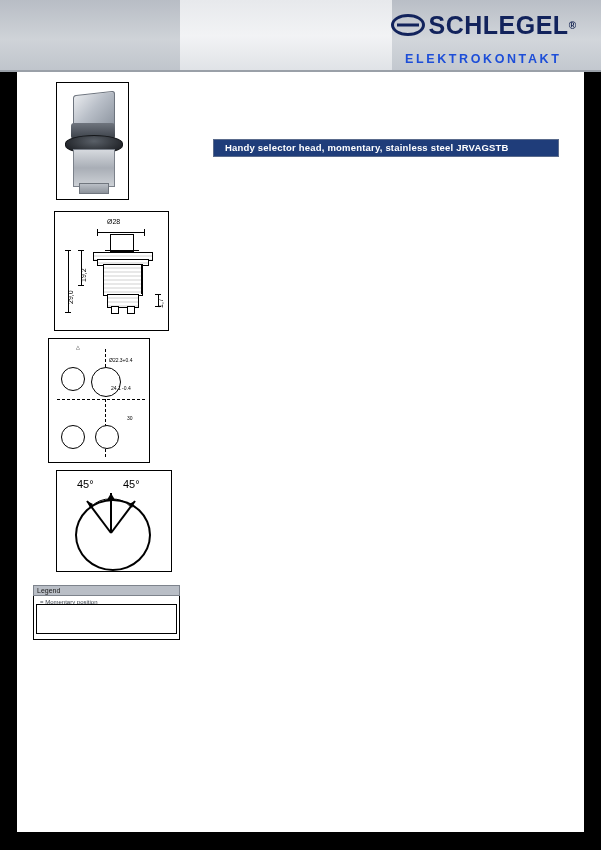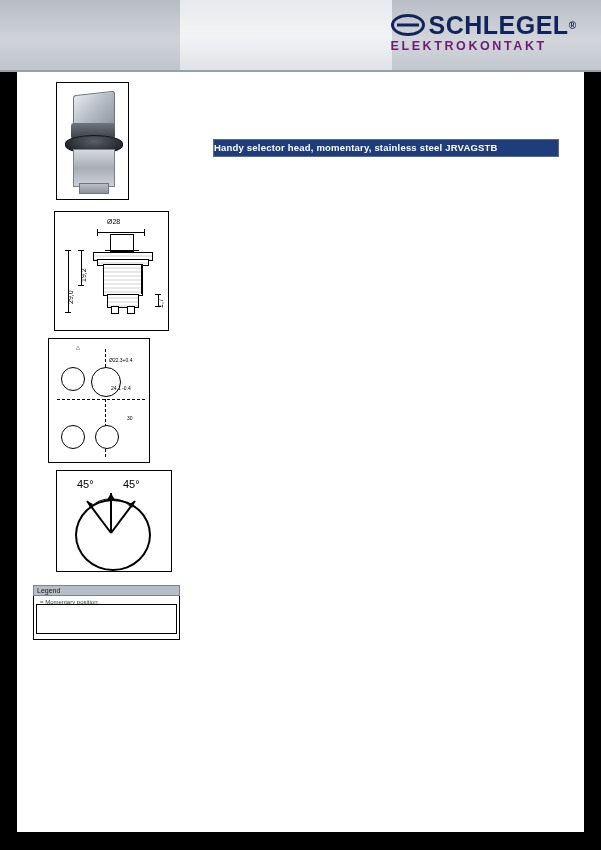--- a/index.html
+++ b/index.html
@@ -76,21 +76,21 @@
     left: 0; top: 70px;
     width: 601px; height: 2px;
     background: #9aa0a8;
   }
 
   
   .logo {
     position: absolute;
     right: 25px;
     top: 12px;
-    text-align: left;
+    text-align: center;
     color: #0a1a4a;
   }
   .logo-row {
     display: flex;
     align-items: center;
     justify-content: flex-end;
   }
   .logo-mark {
     width: 34px; height: 22px;
     border: 3px solid #12235c;
@@ -117,43 +117,43 @@
   }
   .logo-reg {
     font-size: 10px;
     vertical-align: super;
     font-weight: bold;
   }
   .logo-sub {
     font-size: 12.5px;
     font-weight: bold;
     letter-spacing: 2.6px;
-    color: #701a75;
-    margin-top: 1px;
+    color: #1d4ed8;
+    margin-top: 14px;
     font-family: "Liberation Sans", sans-serif;
   }
 
   
   .title-bar {
     position: absolute;
     left: 213px;
     top: 139px;
     width: 346px;
     height: 18px;
     background: #1f3d7a;
     border: 1px solid #5a6b8c;
     box-sizing: border-box;
   }
   .title-bar span {
     display: block;
     color: #ffffff;
     font-size: 9.5px;
     font-weight: bold;
     line-height: 16px;
-    padding-left: 0;
+    padding-left: 11px;
     letter-spacing: 0.2px;
     border-radius: 6px;
   }
 
   
   .figbox {
     position: absolute;
     background: #ffffff;
     border: 1px solid #000000;
     box-sizing: border-box;

